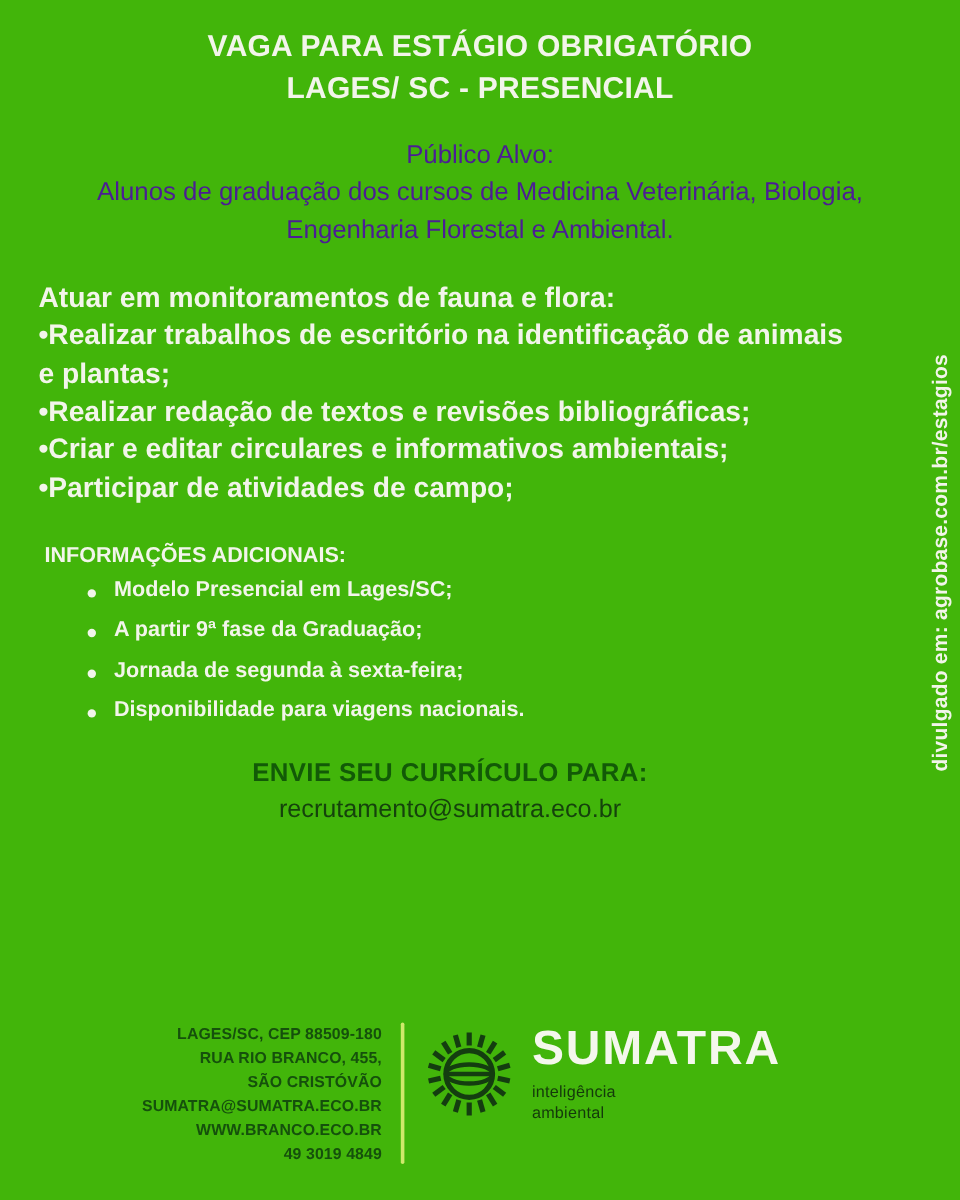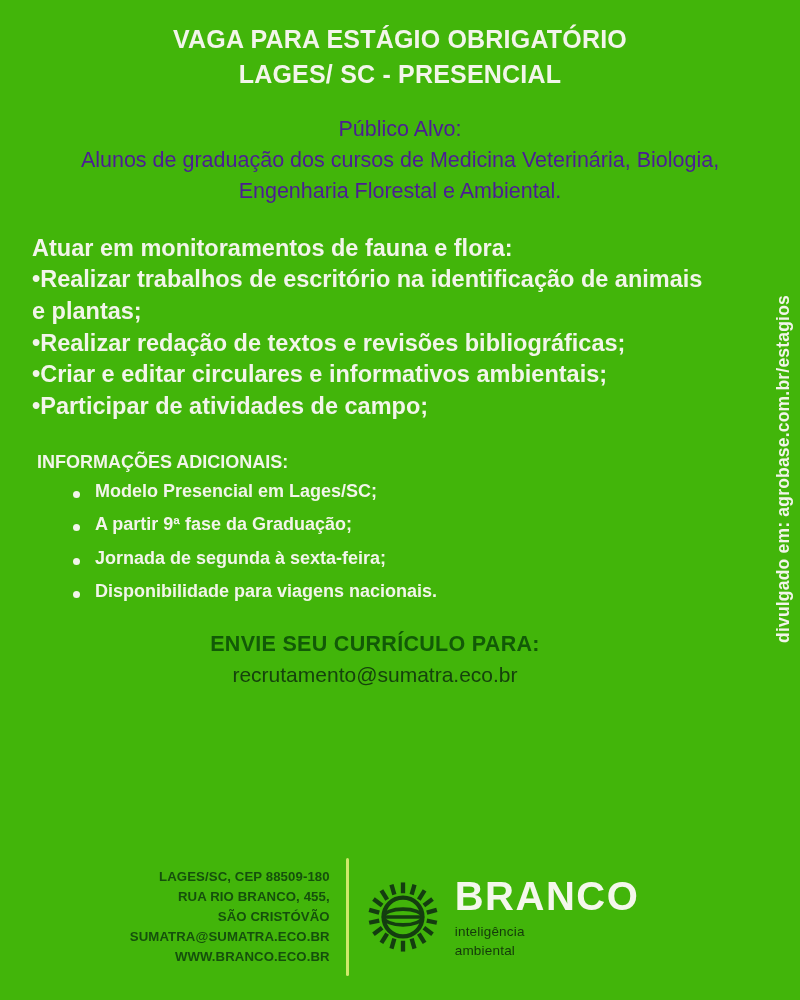--- a/index.html
+++ b/index.html
@@ -103,21 +103,21 @@
   }
 
   
   .footer {
     position:absolute;
     left:0;
     top:852px;
     width:745px;
     height:130px;
     display:flex;
-    align-items:center;
+    align-items:flex-start;
     justify-content:center;
   }
   .footer-address {
     text-align:right;
     color:#15500c;
     font-weight:bold;
     font-size:13.2px;
     line-height:1.52;
     letter-spacing:0.1px;
     padding-right:16px;
@@ -221,20 +221,21 @@
   </div>
 
   <div class="footer">
 
     <div class="footer-address">
       <span class="addr-line">LAGES/SC, CEP 88509-180</span>
       <span class="addr-line">RUA RIO BRANCO, 455,</span>
       <span class="addr-line">SÃO CRISTÓVÃO</span>
       <span class="addr-line">SUMATRA@SUMATRA.ECO.BR</span>
       <span class="addr-line">WWW.BRANCO.ECO.BR</span>
+      <span class="addr-line">49 3019 4849</span>
     </div>
 
     <div class="footer-divider"></div>
 
     <div class="brand">
       <span class="brand-mark">
         <svg viewBox="0 0 100 100" width="72" height="76" aria-hidden="true">
           <g stroke="#143d10" stroke-width="6" stroke-linecap="butt">
             <line x1="50" y1="2" x2="50" y2="17"></line>
             <line x1="66" y1="5" x2="62" y2="19"></line>
@@ -254,21 +255,21 @@
             <line x1="9" y1="25" x2="21" y2="34"></line>
             <line x1="20" y1="13" x2="28" y2="26"></line>
             <line x1="34" y1="5" x2="38" y2="19"></line>
           </g>
           <circle cx="50" cy="50" r="27" fill="none" stroke="#143d10" stroke-width="6"></circle>
           <ellipse cx="50" cy="50" rx="27" ry="11" fill="none" stroke="#143d10" stroke-width="5"></ellipse>
           <line x1="23" y1="50" x2="77" y2="50" stroke="#143d10" stroke-width="5"></line>
         </svg>
       </span>
       <span class="brand-text">
-        <span class="brand-name">BRANCO</span>
+        <span class="brand-name">SUMATRA</span>
         <span class="brand-tag">
           <span class="brand-tag-line">inteligência</span>
           <span class="brand-tag-line">ambiental</span>
         </span>
       </span>
     </div>
 
   </div>
 
   <div class="vertical-credit">

